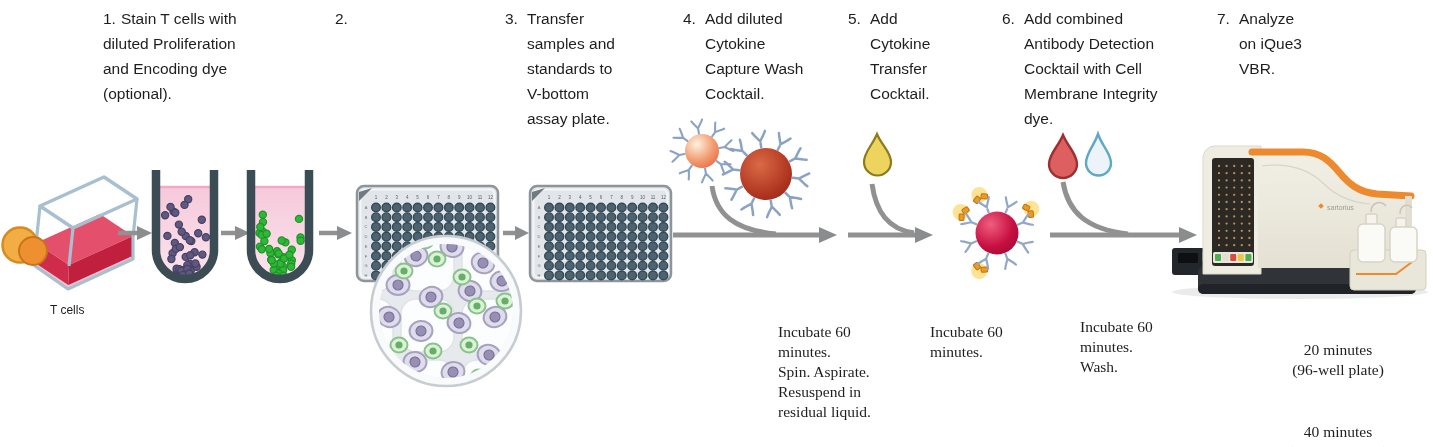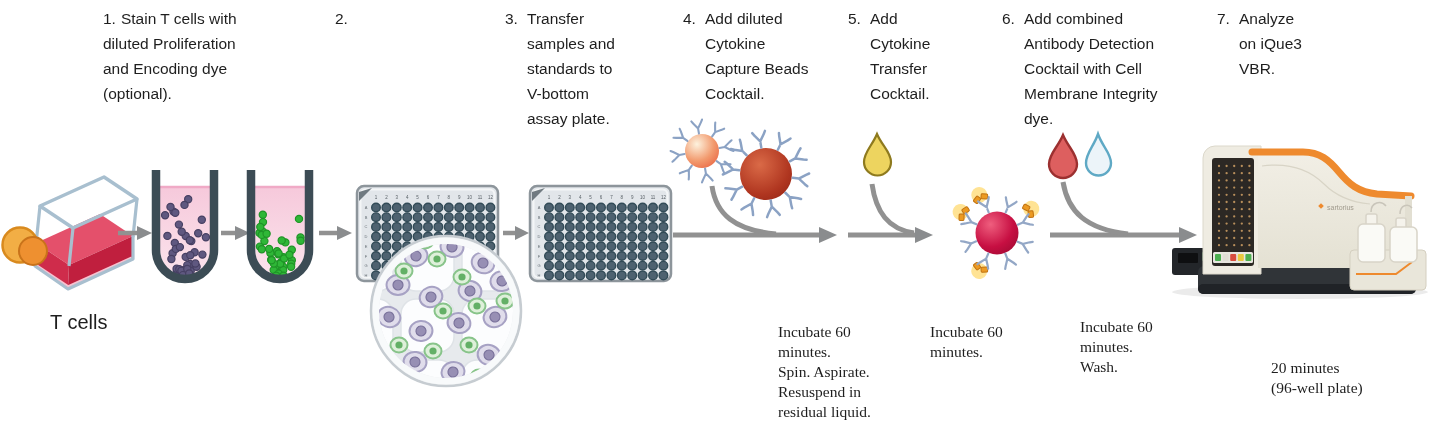--- a/index.html
+++ b/index.html
@@ -5,22 +5,22 @@
   html,body{margin:0;padding:0;background:#fff;}
   .canvas{position:relative;width:1433px;height:447px;background:#ffffff;
           font-family:"Liberation Sans",sans-serif;color:#1e1e1e;overflow:hidden;}
   .step{position:absolute;top:6px;font-size:15.5px;line-height:25px;display:flex;}
   .step .num{width:22px;flex:none;}
   .step .txt{white-space:pre-line;}
   .step.flush{display:block;}
   .step.flush .num{display:inline;width:auto;margin-right:5px;}
   .step.flush .txt{display:inline;}
   .caption{position:absolute;font-size:15.5px;line-height:20px;white-space:pre-line;font-family:Liberation Serif, serif;}
-  .flask-label{position:absolute;left:50px;top:311px;font-size:20px;}
-  .timing p{margin:18px;white-space:pre-line;}
+  .flask-label{position:absolute;left:50px;top:303px;font-size:12px;}
+  .timing p{margin:0;white-space:pre-line;text-align:center;}
   .timing p + p{margin-top:22px;}
   svg text{font-family:"Liberation Sans",sans-serif;}
 </style>
 </head>
 <body>
 
 <div class="canvas">
 
   <svg id="scene" width="1433" height="447" viewBox="0 0 1433 447" style="position:absolute;left:0;top:0">
     <defs>
@@ -788,21 +788,21 @@
       <span class="txt">Transfer
 samples and
 standards to
 V-bottom
 assay plate.</span>
   </div>
   <div class="step" style="left:683px;width:160px">
     <span class="num">4.</span>
       <span class="txt">Add diluted
 Cytokine
-Capture Beads
+Capture Wash
 Cocktail.</span>
   </div>
   <div class="step" style="left:848px;width:130px">
     <span class="num">5.</span>
       <span class="txt">Add
 Cytokine
 Transfer
 Cocktail.</span>
   </div>
   <div class="step" style="left:1002px;width:200px">

